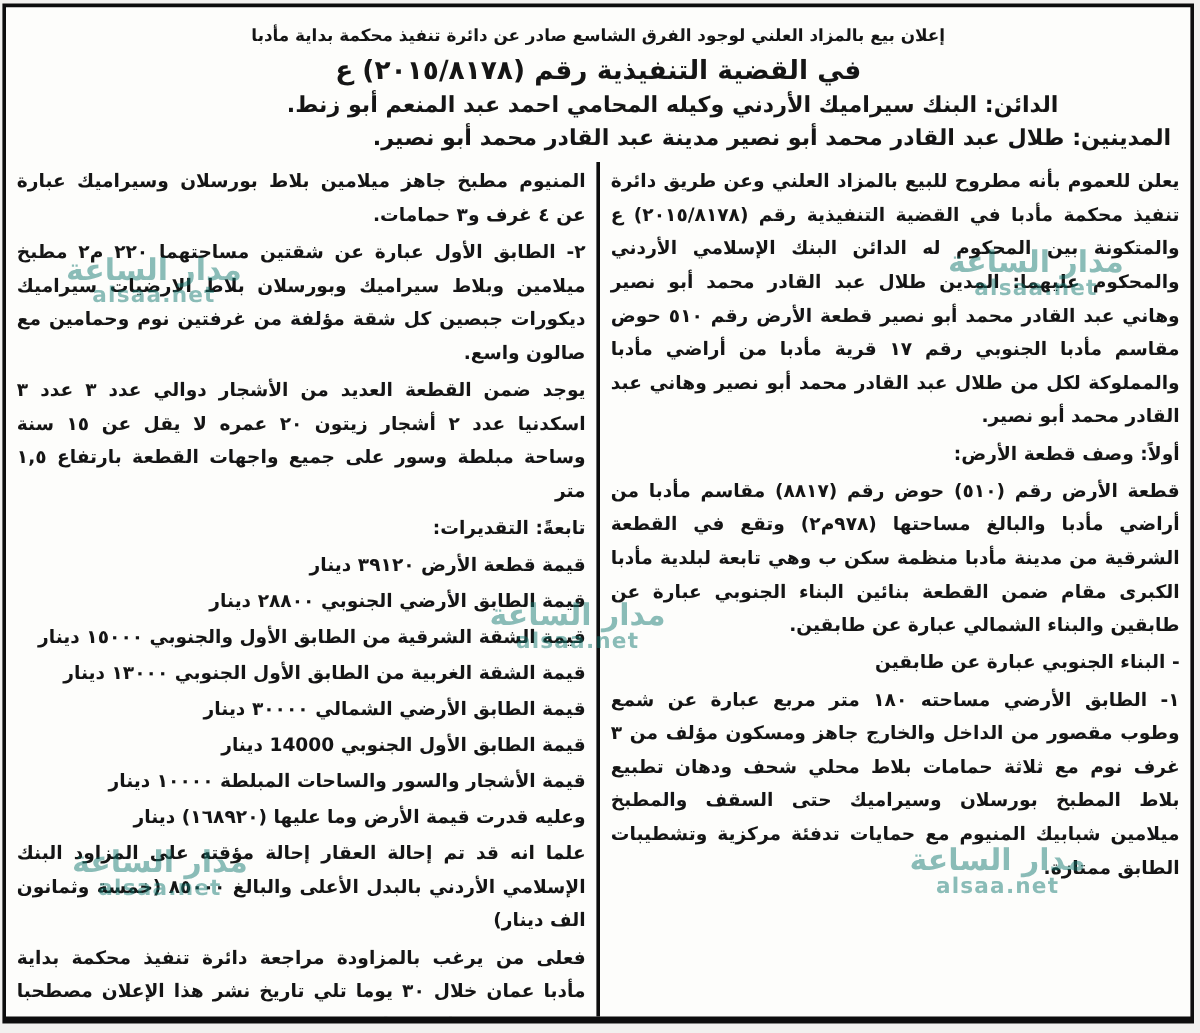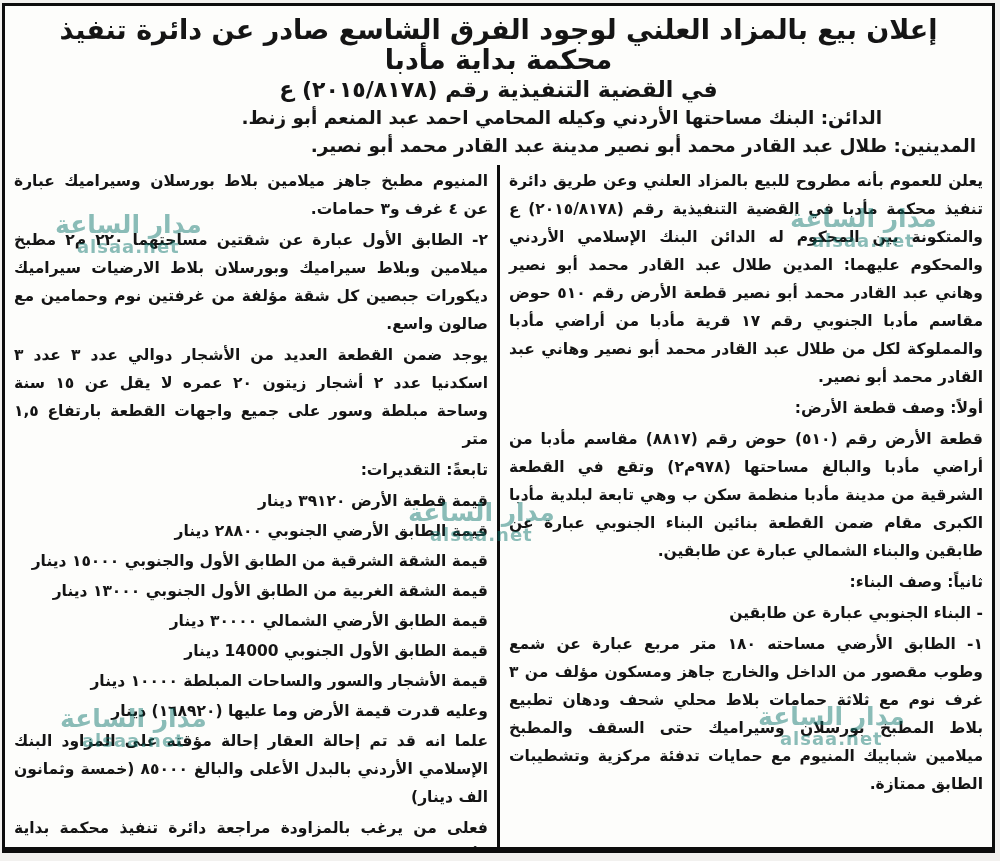--- a/index.html
+++ b/index.html
@@ -14,21 +14,21 @@
     box-sizing:border-box;
     border:3px solid #0d0d0d;border-bottom-width:6px;
     background:#fdfdfb;
     direction:rtl;
     display:flex;flex-direction:column;
     overflow:hidden;
     color:#151515;
   }
   
   .ad-header{padding:9px 10px 2px 10px;font-weight:bold;}
-  .ad-header .h1{font-size:27px;line-height:30px;text-align:center;}
+  .ad-header .h1{font-size:14px;line-height:30px;text-align:center;}
   .ad-header .h2{font-size:22px;line-height:29px;text-align:center;}
   .ad-header .h3{font-size:18.5px;line-height:28px;text-align:right;padding-right:100px;}
   .ad-header .h4{font-size:18.5px;line-height:27px;text-align:right;padding-right:6px;}
   
   .cols{flex:1;display:flex;align-items:stretch;margin-top:4px;}
   .col{
     flex:1;padding:2px 9px 6px 9px;
     font-size:15.5px;font-weight:bold;line-height:28px;
     text-align:justify;text-justify:inter-word;
   }
@@ -52,31 +52,30 @@
   .wm5{left:758px;top:704px;}
 </style>
 </head>
 <body>
 
 <div class="ad-frame">
 
   <div class="ad-header">
     <div class="h1">إعلان بيع بالمزاد العلني لوجود الفرق الشاسع صادر عن دائرة تنفيذ محكمة بداية مأدبا</div>
     <div class="h2">في القضية التنفيذية رقم (٢٠١٥/٨١٧٨) ع</div>
-    <div class="h3">الدائن: البنك مساحتها الأردني وكيله المحامي احمد عبد المنعم أبو زنط.</div>
+    <div class="h3">الدائن: البنك سيراميك الأردني وكيله المحامي احمد عبد المنعم أبو زنط.</div>
     <div class="h4">المدينين: طلال عبد القادر محمد أبو نصير مدينة عبد القادر محمد أبو نصير.</div>
   </div>
 
   <div class="cols">
 
     <div class="col">
       <p>يعلن للعموم بأنه مطروح للبيع بالمزاد العلني وعن طريق دائرة تنفيذ محكمة مأدبا في القضية التنفيذية رقم (٢٠١٥/٨١٧٨) ع والمتكونة بين المحكوم له الدائن البنك الإسلامي الأردني والمحكوم عليهما: المدين طلال عبد القادر محمد أبو نصير وهاني عبد القادر محمد أبو نصير قطعة الأرض رقم ٥١٠ حوض مقاسم مأدبا الجنوبي رقم ١٧ قرية مأدبا من أراضي مأدبا والمملوكة لكل من طلال عبد القادر محمد أبو نصير وهاني عبد القادر محمد أبو نصير.</p>
       <p class="sec">أولاً: وصف قطعة الأرض:</p>
       <p>قطعة الأرض رقم (٥١٠) حوض رقم (٨٨١٧) مقاسم مأدبا من أراضي مأدبا والبالغ مساحتها (٩٧٨م٢) وتقع في القطعة الشرقية من مدينة مأدبا منظمة سكن ب وهي تابعة لبلدية مأدبا الكبرى مقام ضمن القطعة بنائين البناء الجنوبي عبارة عن طابقين والبناء الشمالي عبارة عن طابقين.</p>
-      <p class="sec">ثانياً: وصف البناء:</p>
       <p class="item">- البناء الجنوبي عبارة عن طابقين</p>
       <p>١- الطابق الأرضي مساحته ١٨٠ متر مربع عبارة عن شمع وطوب مقصور من الداخل والخارج جاهز ومسكون مؤلف من ٣ غرف نوم مع ثلاثة حمامات بلاط محلي شحف ودهان تطبيع بلاط المطبخ بورسلان وسيراميك حتى السقف والمطبخ ميلامين شبابيك المنيوم مع حمايات تدفئة مركزية وتشطيبات الطابق ممتازة.</p>
 
     </div>
 
     <div class="divider"></div>
 
     <div class="col">
       <p>المنيوم مطبخ جاهز ميلامين بلاط بورسلان وسيراميك عبارة عن ٤ غرف و٣ حمامات.</p>
       <p>٢- الطابق الأول عبارة عن شقتين مساحتهما ٢٢٠ م٢ مطبخ ميلامين وبلاط سيراميك وبورسلان بلاط الارضيات سيراميك ديكورات جبصين كل شقة مؤلفة من غرفتين نوم وحمامين مع صالون واسع.</p>

